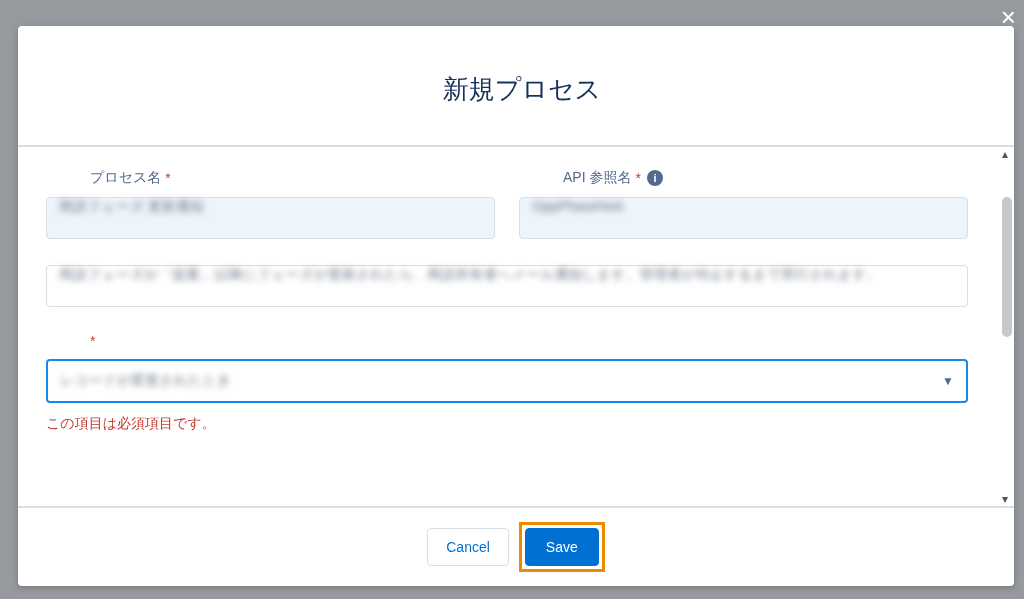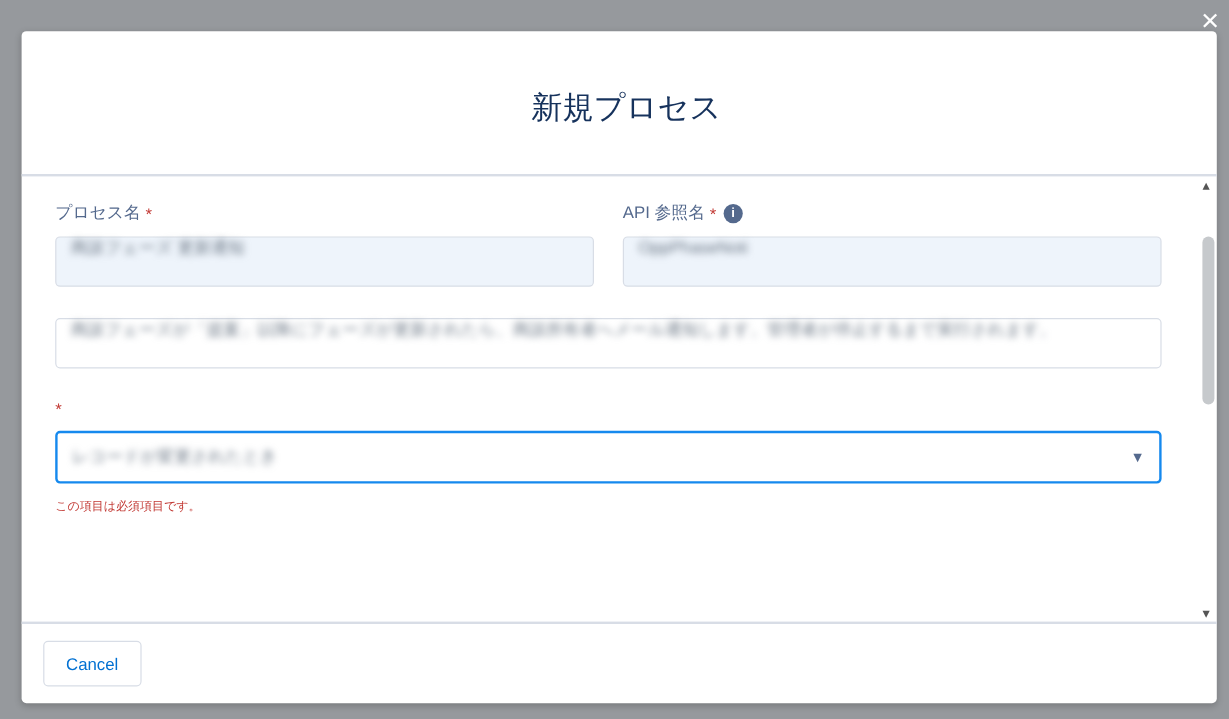--- a/index.html
+++ b/index.html
@@ -12,31 +12,31 @@
   .modal-body-wrapper { position: relative; flex: 1; display: flex; overflow: hidden; }
   .modal-body { flex: 1; padding: 22px 28px 10px 28px; overflow-y: auto; }
   .scroll-track { width: 18px; background: transparent; position: relative; }
   .scroll-arrow { position: absolute; left: 2px; width: 14px; height: 14px; color: #555; font-size: 12px; text-align: center; line-height: 14px; }
   .scroll-arrow.up { top: 0; }
   .scroll-arrow.down { bottom: 0; }
   .scroll-thumb { position: absolute; right: 2px; top: 50px; width: 10px; height: 140px; background: #c6c9cc; border-radius: 5px; }
   .form-row { display: flex; gap: 24px; margin-bottom: 26px; }
   .form-group { flex: 1; }
   .form-group.full { flex: 1 1 100%; }
-  .label { font-size: 14px; color: #54698d; margin-bottom: 10px; display: flex; align-items: center; gap: 4px; }
+  .label { font-size: 14px; color: #54698d; margin-bottom: 10px; display: flex; align-items: center; gap: 4px; margin-left: 44px; }
   .req { color: #c23934; }
   .info-icon { display: inline-flex; align-items: center; justify-content: center; width: 16px; height: 16px; border-radius: 50%; background: #54698d; color: #fff; font-size: 11px; font-weight: bold; margin-left: 2px; }
   .text-input { width: 100%; height: 42px; border: 1px solid #d8dde6; border-radius: 4px; padding: 0 12px; font-size: 14px; background: #eef4fb; color: #6b7785; }
   .text-input.white { background: #fff; }
   .select-wrap { position: relative; }
   .select-input { width: 100%; height: 44px; border: 2px solid #1589ee; border-radius: 4px; padding: 0 40px 0 12px; font-size: 14px; background: #fff; color: #6b7785; display: flex; align-items: center; cursor: pointer; }
   .select-arrow { position: absolute; right: 14px; top: 50%; transform: translateY(-50%); color: #54698d; font-size: 12px; }
-  .error-msg { color: #c23934; font-size: 10px; margin-top: 12px; }
+  .error-msg { color: #c23934; font-size: 14px; margin-top: 12px; }
   .blur-text { filter: blur(3px); user-select: none; white-space: nowrap; overflow: hidden; }
-  .modal-footer { border-top: 2px solid #d8dde6; padding: 14px 18px; display: flex; justify-content: flex-start; gap: 0; align-items: center; }
+  .modal-footer { border-top: 2px solid #d8dde6; padding: 14px 18px; display: flex; justify-content: center; gap: 0; align-items: center; }
   .btn { height: 38px; padding: 0 18px; font-size: 14px; border-radius: 4px; cursor: pointer; border: 1px solid #d8dde6; background: #fff; color: #0070d2; }
   .save-highlight { border: 3px solid #ed8b00; padding: 3px; margin-left: 10px; display: inline-flex; }
   .btn-primary { background: #0070d2; color: #fff; border: 1px solid #0070d2; padding: 0 20px; }
 </style>
 </head>
 <body>
 
 <div class="backdrop"></div>
 
 <div class="modal">
@@ -98,14 +98,17 @@
 
     <div class="scroll-track">
       <div class="scroll-arrow up">▴</div>
       <div class="scroll-thumb"></div>
       <div class="scroll-arrow down">▾</div>
     </div>
   </div>
 
   <div class="modal-footer">
     <button class="btn">Cancel</button>
+    <span class="save-highlight">
+      <button class="btn btn-primary">Save</button>
+    </span>
   </div>
 </div>
 
 </body></html>

